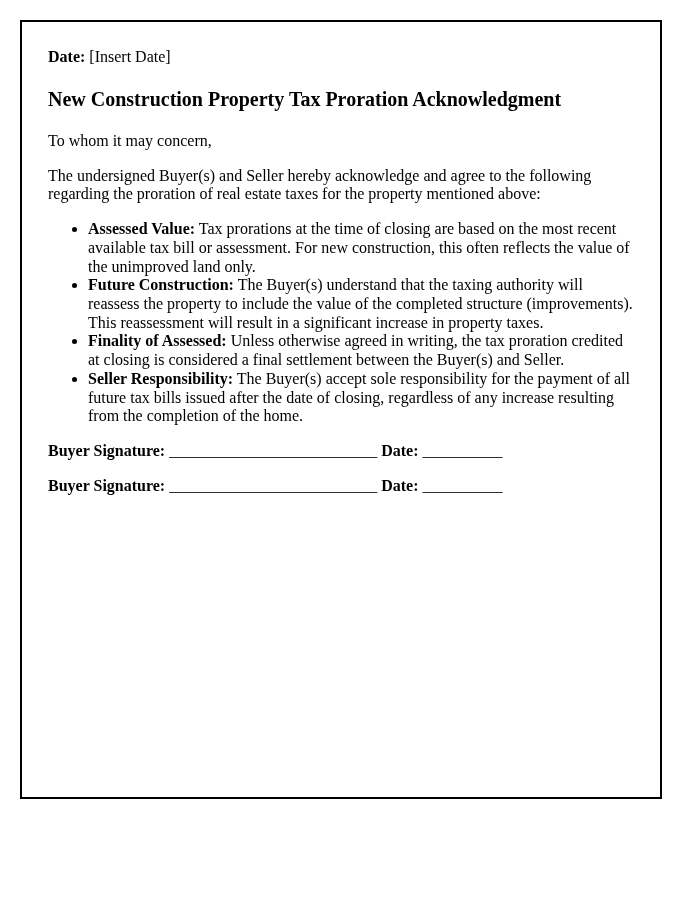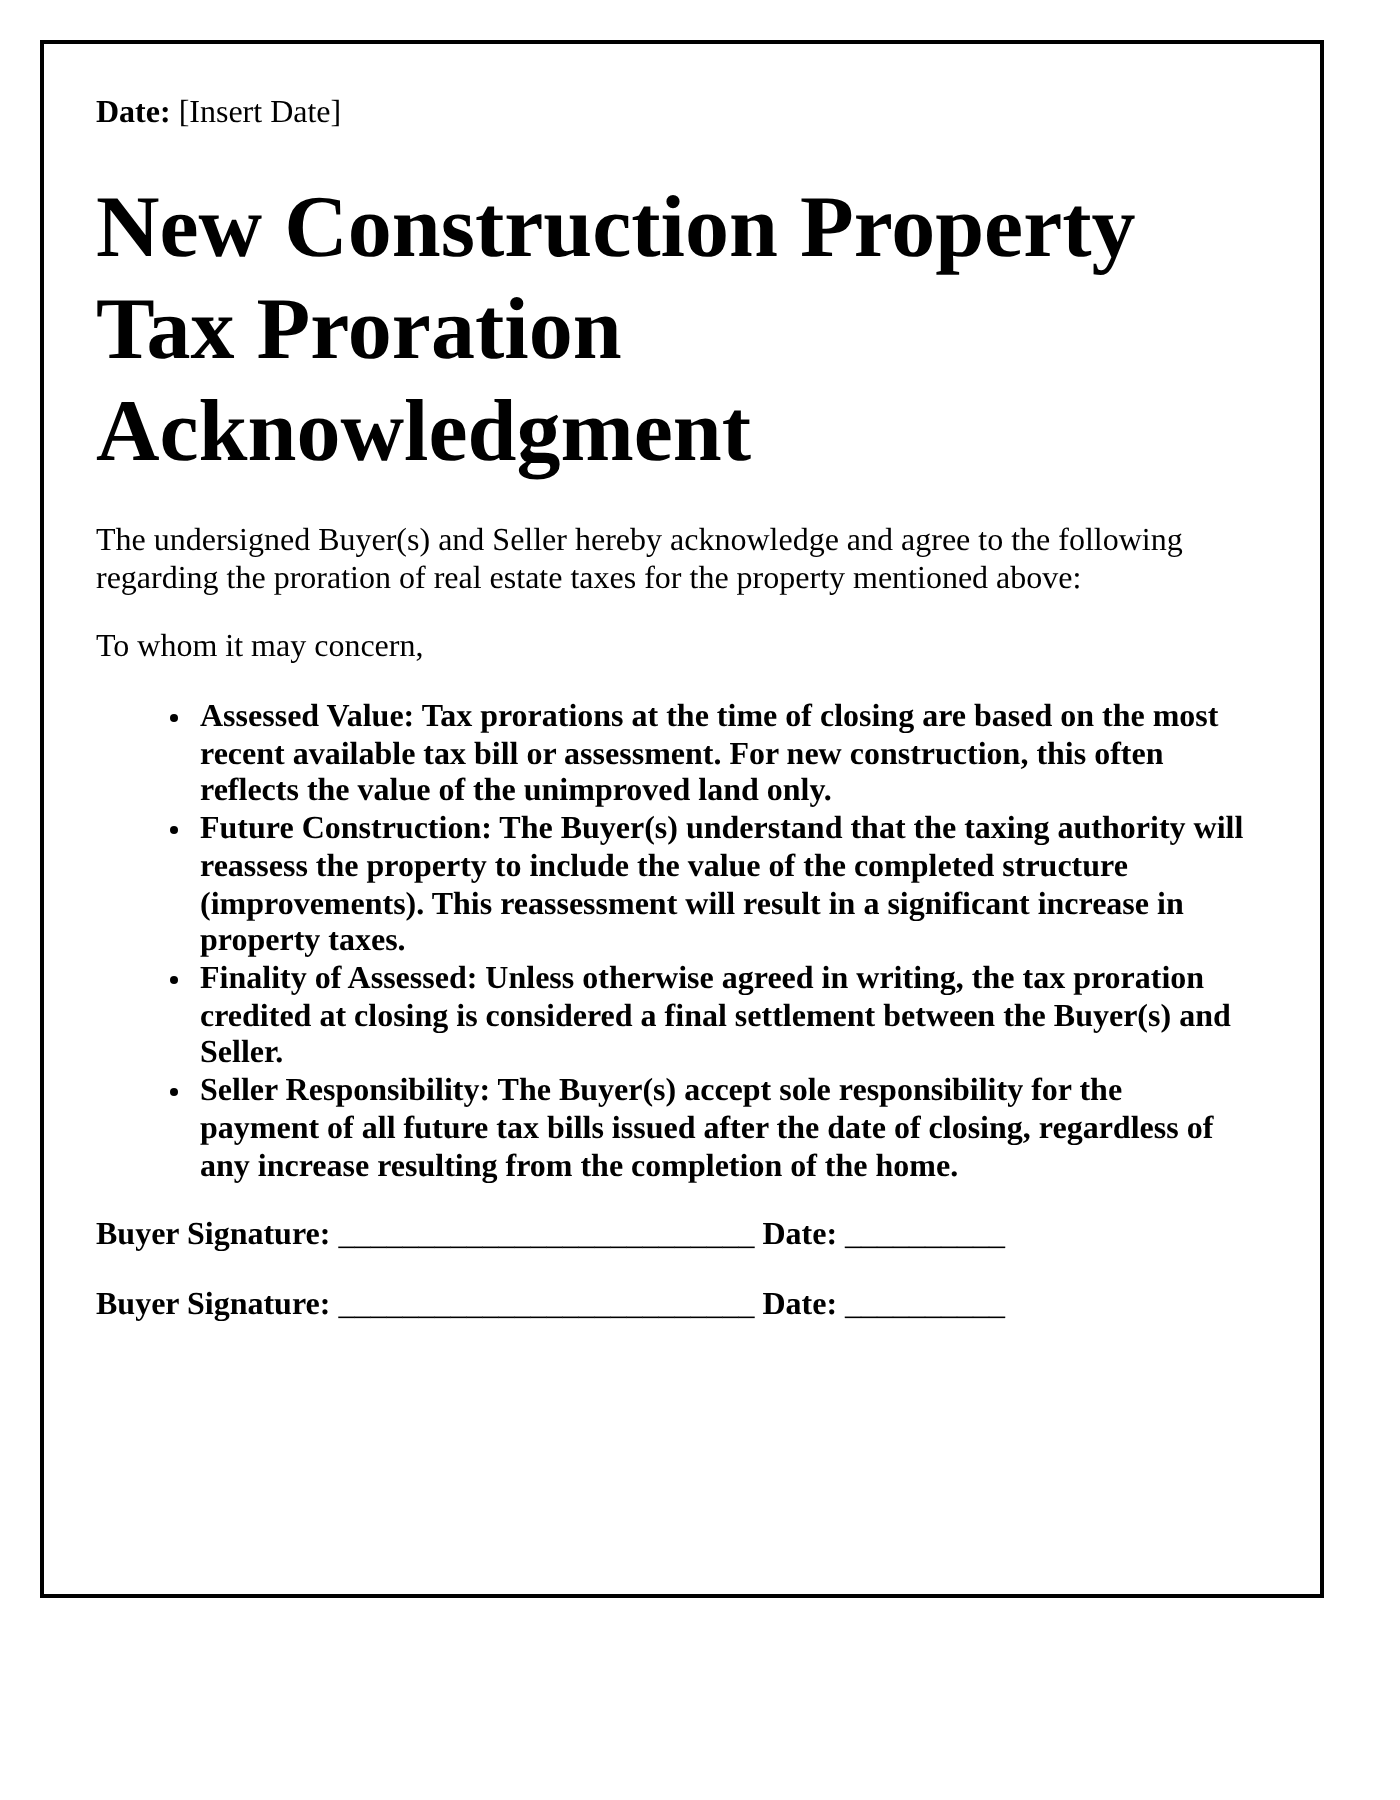--- a/index.html
+++ b/index.html
@@ -25,29 +25,28 @@
     padding: 10px 24px 28px 26px;
     background: #ffffff;
     overflow: hidden;
     font-size: 16px;
   }
   .para {
     margin: 16px 0;
     line-height: 1.17;
   }
   h1.doc-title {
-    font-size: 44px;
+    font-size: 20px;
     font-weight: bold;
     line-height: 1.16;
     margin: 21px 0;
   }
   ul.terms {
-    margin: 16px 12px;
+    margin: 16px 0;
     padding-left: 40px;
-    font-weight: bold;
   }
   ul.terms li {
     line-height: 1.17;
   }
   .sig-row .line {
     letter-spacing: 0;
     white-space: nowrap;
   }
   .spacer {
     height: 18px;
@@ -56,23 +55,23 @@
 </head>
 <body>
 
 <div class="doc">
 
   <p class="para"><strong>Date:</strong> <span>[Insert Date]</span></p>
 
 
   <h1 class="doc-title">New Construction Property Tax Proration Acknowledgment</h1>
 
+  <p class="para">To whom it may concern,</p>
+
   <p class="para">The undersigned Buyer(s) and Seller hereby acknowledge and agree to the following regarding the proration of real estate taxes for the property mentioned above:</p>
-
-  <p class="para">To whom it may concern,</p>
 
   <ul class="terms">
     <li><strong>Assessed Value:</strong> <span>Tax prorations at the time of closing are based on the most recent available tax bill or assessment. For new construction, this often reflects the value of the unimproved land only.</span></li>
     <li><strong>Future Construction:</strong> <span>The Buyer(s) understand that the taxing authority will reassess the property to include the value of the completed structure (improvements). This reassessment will result in a significant increase in property taxes.</span></li>
     <li><strong>Finality of Assessed:</strong> <span>Unless otherwise agreed in writing, the tax proration credited at closing is considered a final settlement between the Buyer(s) and Seller.</span></li>
     <li><strong>Seller Responsibility:</strong> <span>The Buyer(s) accept sole responsibility for the payment of all future tax bills issued after the date of closing, regardless of any increase resulting from the completion of the home.</span></li>
   </ul>
 
 
   <p class="para sig-row"><strong>Buyer Signature:</strong> <span class="line">__________________________</span> <strong>Date:</strong> <span class="line">__________</span></p>

